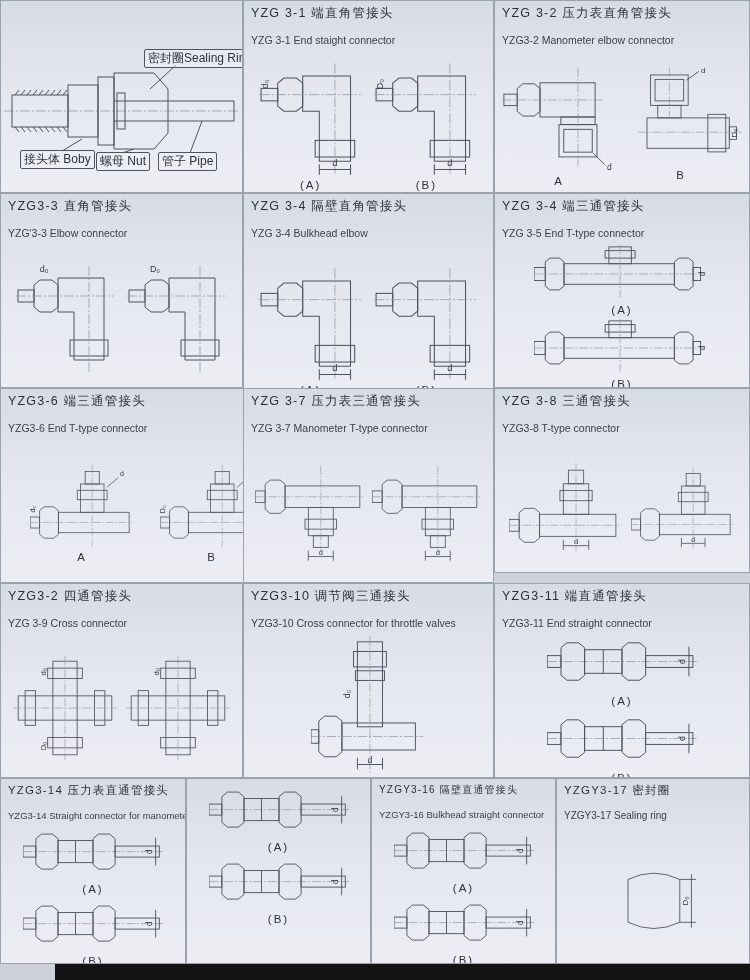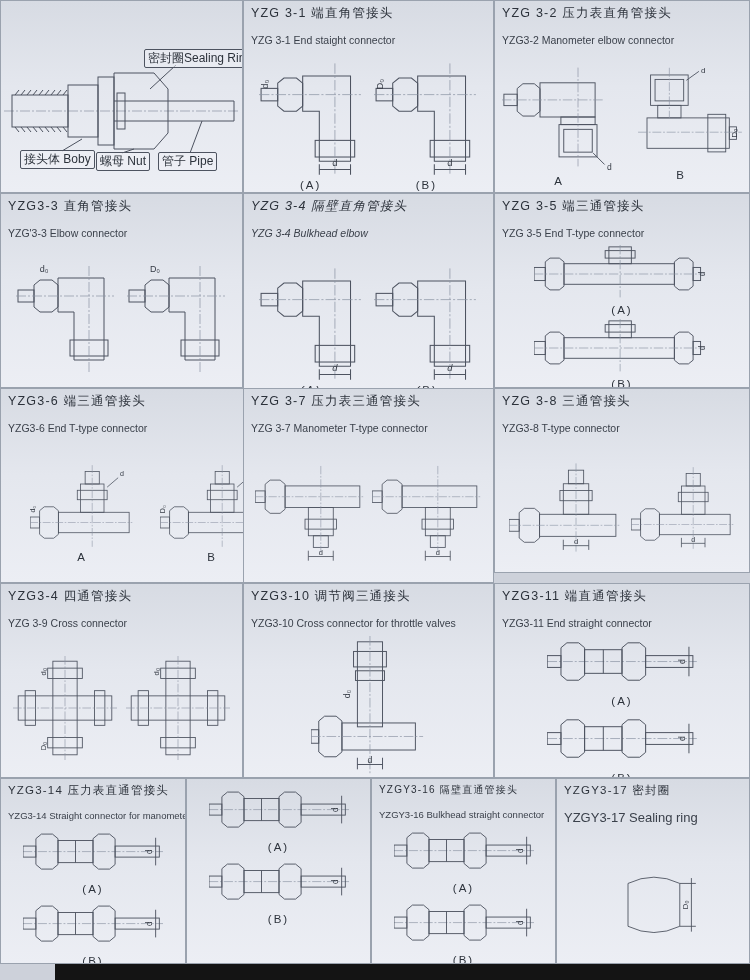--- a/index.html
+++ b/index.html
@@ -179,21 +179,21 @@
             <path class="ln" d="M42,18 L88,18 L88,100 L58,100 L58,52 L42,52 Z"></path>
             <rect class="ln" x="54" y="80" width="38" height="16"></rect>
             <line class="cl" x1="0" y1="36" x2="98" y2="36"></line>
             <line class="cl" x1="73" y1="6" x2="73" y2="112"></line>
             <text class="dim" x="28" y="12" text-anchor="middle">D₀</text>
           </svg>
       </figure>
     </div>
   </section>
 
-  <section class="cell" style="left:243px;top:193px;width:251px;height:217px;font-style:italic;">
+  <section class="cell" style="left:243px;top:193px;width:251px;height:217px;">
     <header class="cell-head">
       <div class="t-zh">YZG 3-4 隔壁直角管接头</div>
       <div class="t-en">YZG 3-4 Bulkhead elbow</div>
     </header>
     <div class="cell-body">
       <figure>
         <svg viewBox="0 0 100 116" width="104" height="121">
             <rect class="ln" x="2" y="30" width="16" height="12"></rect>
             <path class="ln" d="M18,25 L24,20 L36,20 L42,25 L42,47 L36,52 L24,52 L18,47 Z"></path>
             <path class="ln" d="M42,18 L88,18 L88,100 L58,100 L58,52 L42,52 Z"></path>
@@ -220,21 +220,21 @@
             <line class="ln" x1="58" y1="108" x2="88" y2="108"></line>
             <text class="dim" x="73" y="105" text-anchor="middle">d</text>
           </svg>
         <figcaption>(B)</figcaption>
       </figure>
     </div>
   </section>
 
   <section class="cell" style="left:494px;top:193px;width:256px;height:195px;">
     <header class="cell-head">
-      <div class="t-zh">YZG 3-5 端三通管接头</div>
+      <div class="t-zh">YZG 3-4 端三通管接头</div>
       <div class="t-en">YZG 3-5 End T-type connector</div>
     </header>
     <div class="cell-body col">
       <figure>
         <svg viewBox="0 0 188 62" width="176" height="58">
             <rect class="ln" x="0" y="24" width="12" height="14"></rect>
             <path class="ln" d="M12,18 L17,14 L27,14 L32,18 L32,44 L27,48 L17,48 L12,44 Z"></path>
             <rect class="ln" x="32" y="20" width="118" height="22"></rect>
             <path class="ln" d="M150,18 L155,14 L165,14 L170,18 L170,44 L165,48 L155,48 L150,44 Z"></path>
             <rect class="ln" x="170" y="24" width="8" height="14"></rect>
@@ -382,21 +382,21 @@
             <line class="ln" x1="94" y1="94" x2="94" y2="106"></line>
             <line class="ln" x1="64" y1="101" x2="94" y2="101"></line>
             <text class="dim" x="79" y="99" text-anchor="middle">d</text>
           </svg>
       </figure>
     </div>
   </section>
 
   <section class="cell" style="left:0;top:583px;width:243px;height:195px;">
     <header class="cell-head">
-      <div class="t-zh">YZG3-4 四通管接头</div>
+      <div class="t-zh">YZG3-2 四通管接头</div>
       <div class="t-en">YZG 3-9 Cross connector</div>
     </header>
     <div class="cell-body">
       <figure>
         <svg viewBox="0 0 120 120" width="104" height="104">
             <rect class="ln" x="6" y="46" width="108" height="28"></rect>
             <rect class="ln" x="46" y="6" width="28" height="108"></rect>
             <rect class="ln" x="14" y="40" width="12" height="40"></rect>
             <rect class="ln" x="94" y="40" width="12" height="40"></rect>
             <rect class="ln" x="40" y="14" width="40" height="12"></rect>
@@ -589,21 +589,21 @@
             <text class="dim" x="140" y="31" text-anchor="middle" transform="rotate(-90 140 31)">d</text>
           </svg>
         <figcaption>(B)</figcaption>
       </figure>
     </div>
   </section>
 
   <section class="cell" style="left:556px;top:778px;width:194px;height:186px;">
     <header class="cell-head">
       <div class="t-zh" style="font-size:11.5px">YZGY3-17 密封圈</div>
-      <div class="t-en" style="font-size:13px">YZGY3-17 Sealing ring</div>
+      <div class="t-en" style="font-size:10px">YZGY3-17 Sealing ring</div>
     </header>
     <div class="cell-body">
       <figure>
         <svg viewBox="0 0 112 104" width="100" height="93">
             <path class="ln" d="M28,34 Q57,20 86,34"></path>
             <path class="ln" d="M28,82 Q57,96 86,82"></path>
             <line class="ln" x1="28" y1="34" x2="28" y2="82"></line>
             <line class="ln" x1="86" y1="34" x2="86" y2="82"></line>
             <line class="ln" x1="86" y1="34" x2="104" y2="34"></line>
             <line class="ln" x1="86" y1="82" x2="104" y2="82"></line>

